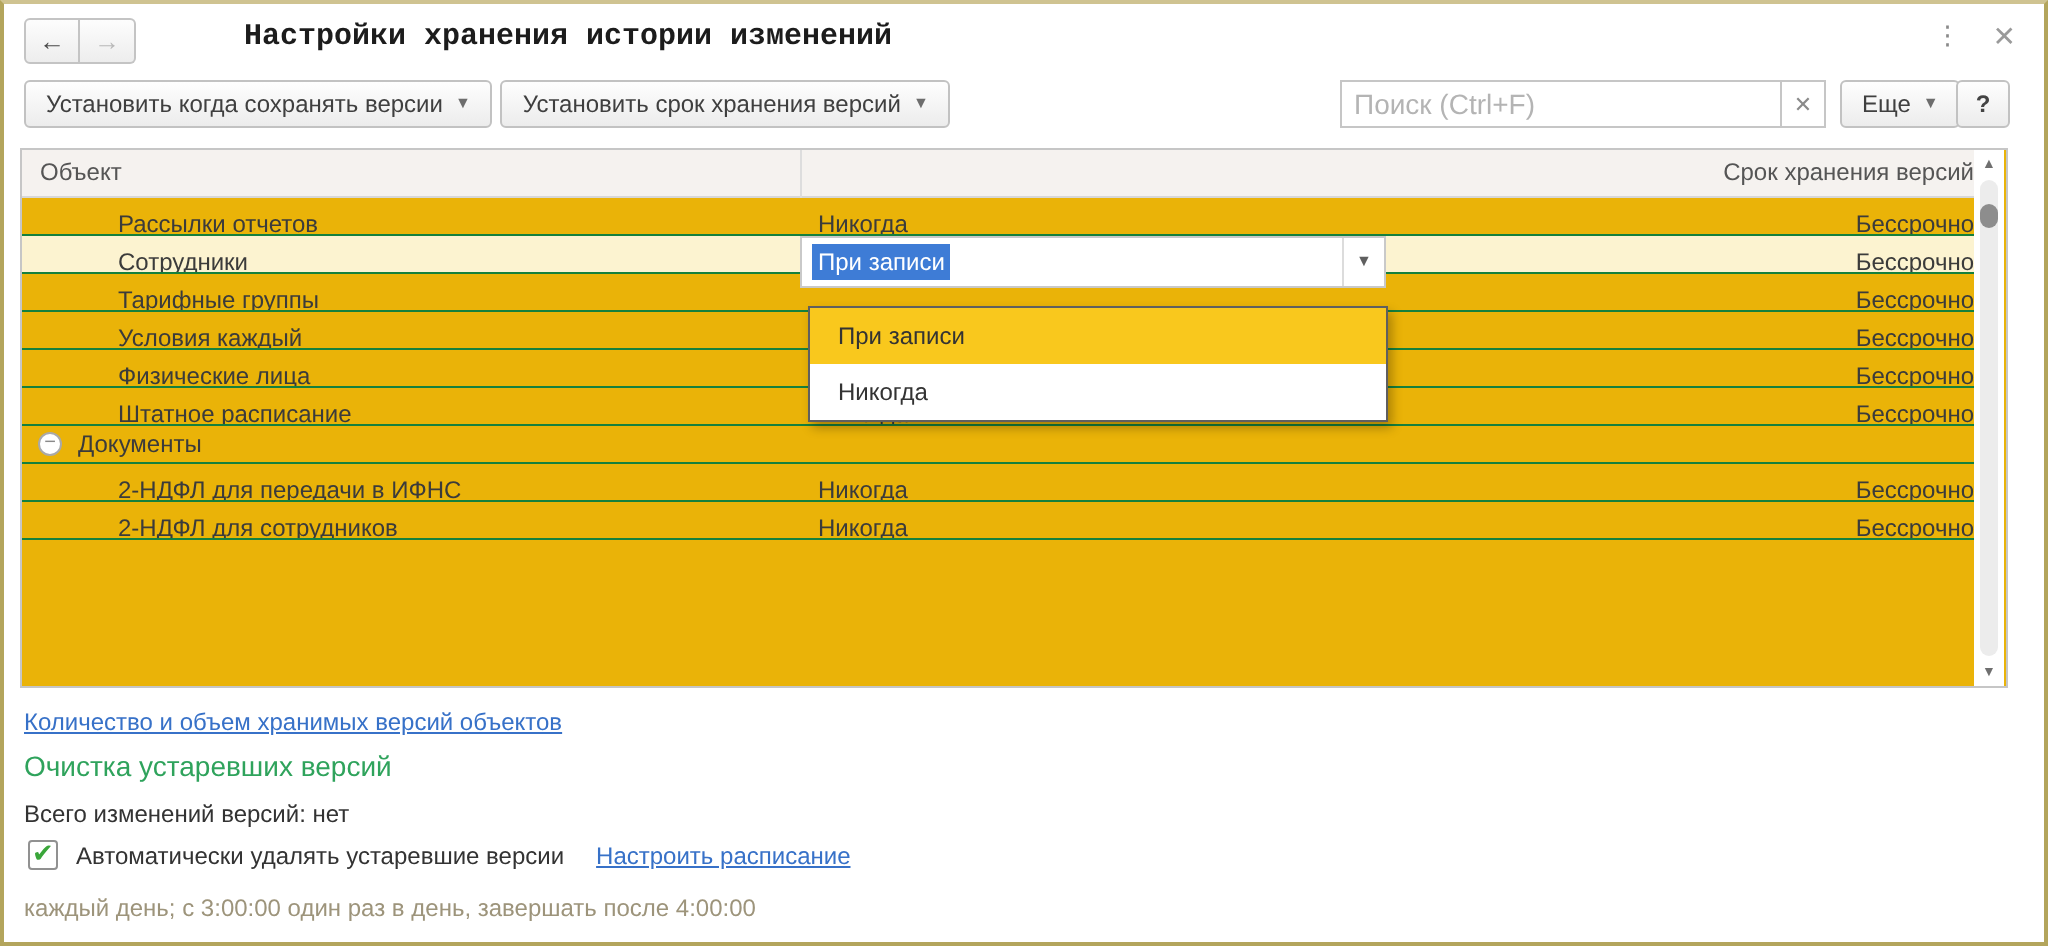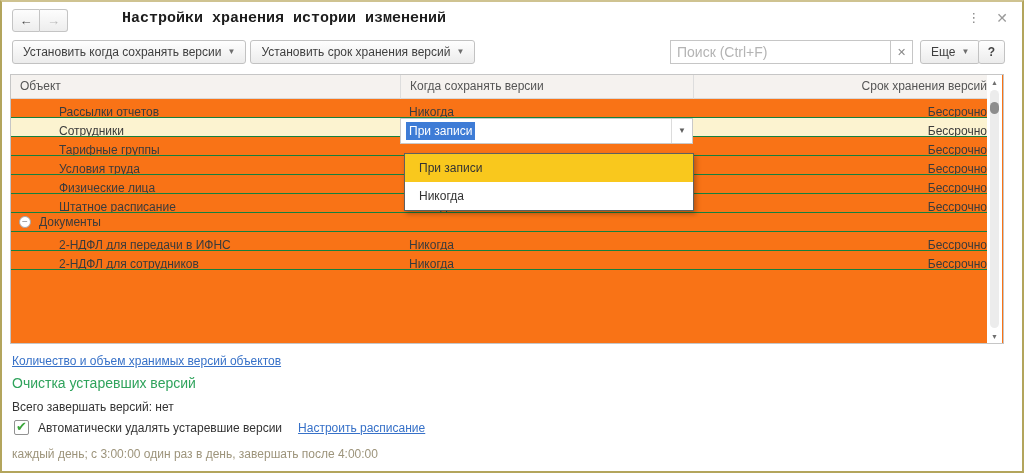--- a/index.html
+++ b/index.html
@@ -68,21 +68,21 @@
     color: #8a8a8a; font-size: 11px; cursor: pointer; padding: 0;
   }
   .morebtn { position: absolute; left: 918px; top: 2px; }
   .helpbtn { position: absolute; left: 976px; top: 2px; width: 27px; justify-content: center; font-weight: bold; color: #444; }
 
   
   .grid {
     position: absolute; left: 8px; top: 72px;
     width: 994px; height: 270px;
     border: 1px solid #c6c6c6;
-    background: #f97316;
+    background: #eab308;
   }
   .ghead {
     position: absolute; left: 0; top: 0; width: calc(100% - 16px); height: 24px;
     background: #f5f2ef; border-bottom: 1px solid #d7d7d7;
     display: flex;
   }
   .hcell { height: 24px; line-height: 23px; padding-left: 9px; color: #555; }
   .hcell.c2, .hcell.c3 { border-left: 1px solid #ddd; }
   .c1 { width: 389px; }
   .c2 { width: 293px; }
@@ -206,21 +206,20 @@
     <button class="tbtn morebtn">
       <span>Еще</span>
       <span class="caret">▼</span>
     </button>
     <button class="tbtn helpbtn">?</button>
   </div>
 
   <div class="grid">
     <div class="ghead">
       <div class="hcell c1">Объект</div>
-      <div class="hcell c2">Когда сохранять версии</div>
       <div class="hcell c3">Срок хранения версий</div>
     </div>
     <div class="gbody">
 
       <div class="grow">
         <div class="cell c1">Рассылки отчетов</div>
         <div class="cell c2">Никогда</div>
         <div class="cell c3">Бессрочно</div>
       </div>
 
@@ -236,21 +235,21 @@
         </div>
       </div>
 
       <div class="grow">
         <div class="cell c1">Тарифные группы</div>
         <div class="cell c2"></div>
         <div class="cell c3">Бессрочно</div>
       </div>
 
       <div class="grow">
-        <div class="cell c1">Условия труда</div>
+        <div class="cell c1">Условия каждый</div>
         <div class="cell c2"></div>
         <div class="cell c3">Бессрочно</div>
       </div>
 
       <div class="grow">
         <div class="cell c1">Физические лица</div>
         <div class="cell c2">Никогда</div>
         <div class="cell c3">Бессрочно</div>
       </div>
 
@@ -292,21 +291,21 @@
       <span class="sarrow up">▲</span>
       <div class="strack">
         <div class="sthumb"></div>
       </div>
       <span class="sarrow down">▼</span>
     </div>
   </div>
 
   <a class="link versions-link">Количество и объем хранимых версий объектов</a>
   <h2 class="cleanup-heading">Очистка устаревших версий</h2>
-  <div class="total-text">Всего завершать версий: нет</div>
+  <div class="total-text">Всего изменений версий: нет</div>
   <div class="auto-row">
     <span class="checkbox">
       <span class="check">✔</span>
     </span>
     <span class="auto-label">Автоматически удалять устаревшие версии</span>
     <a class="link">Настроить расписание</a>
   </div>
   <div class="schedule-text">каждый день; с 3:00:00 один раз в день, завершать после 4:00:00</div>
 
 </div>

